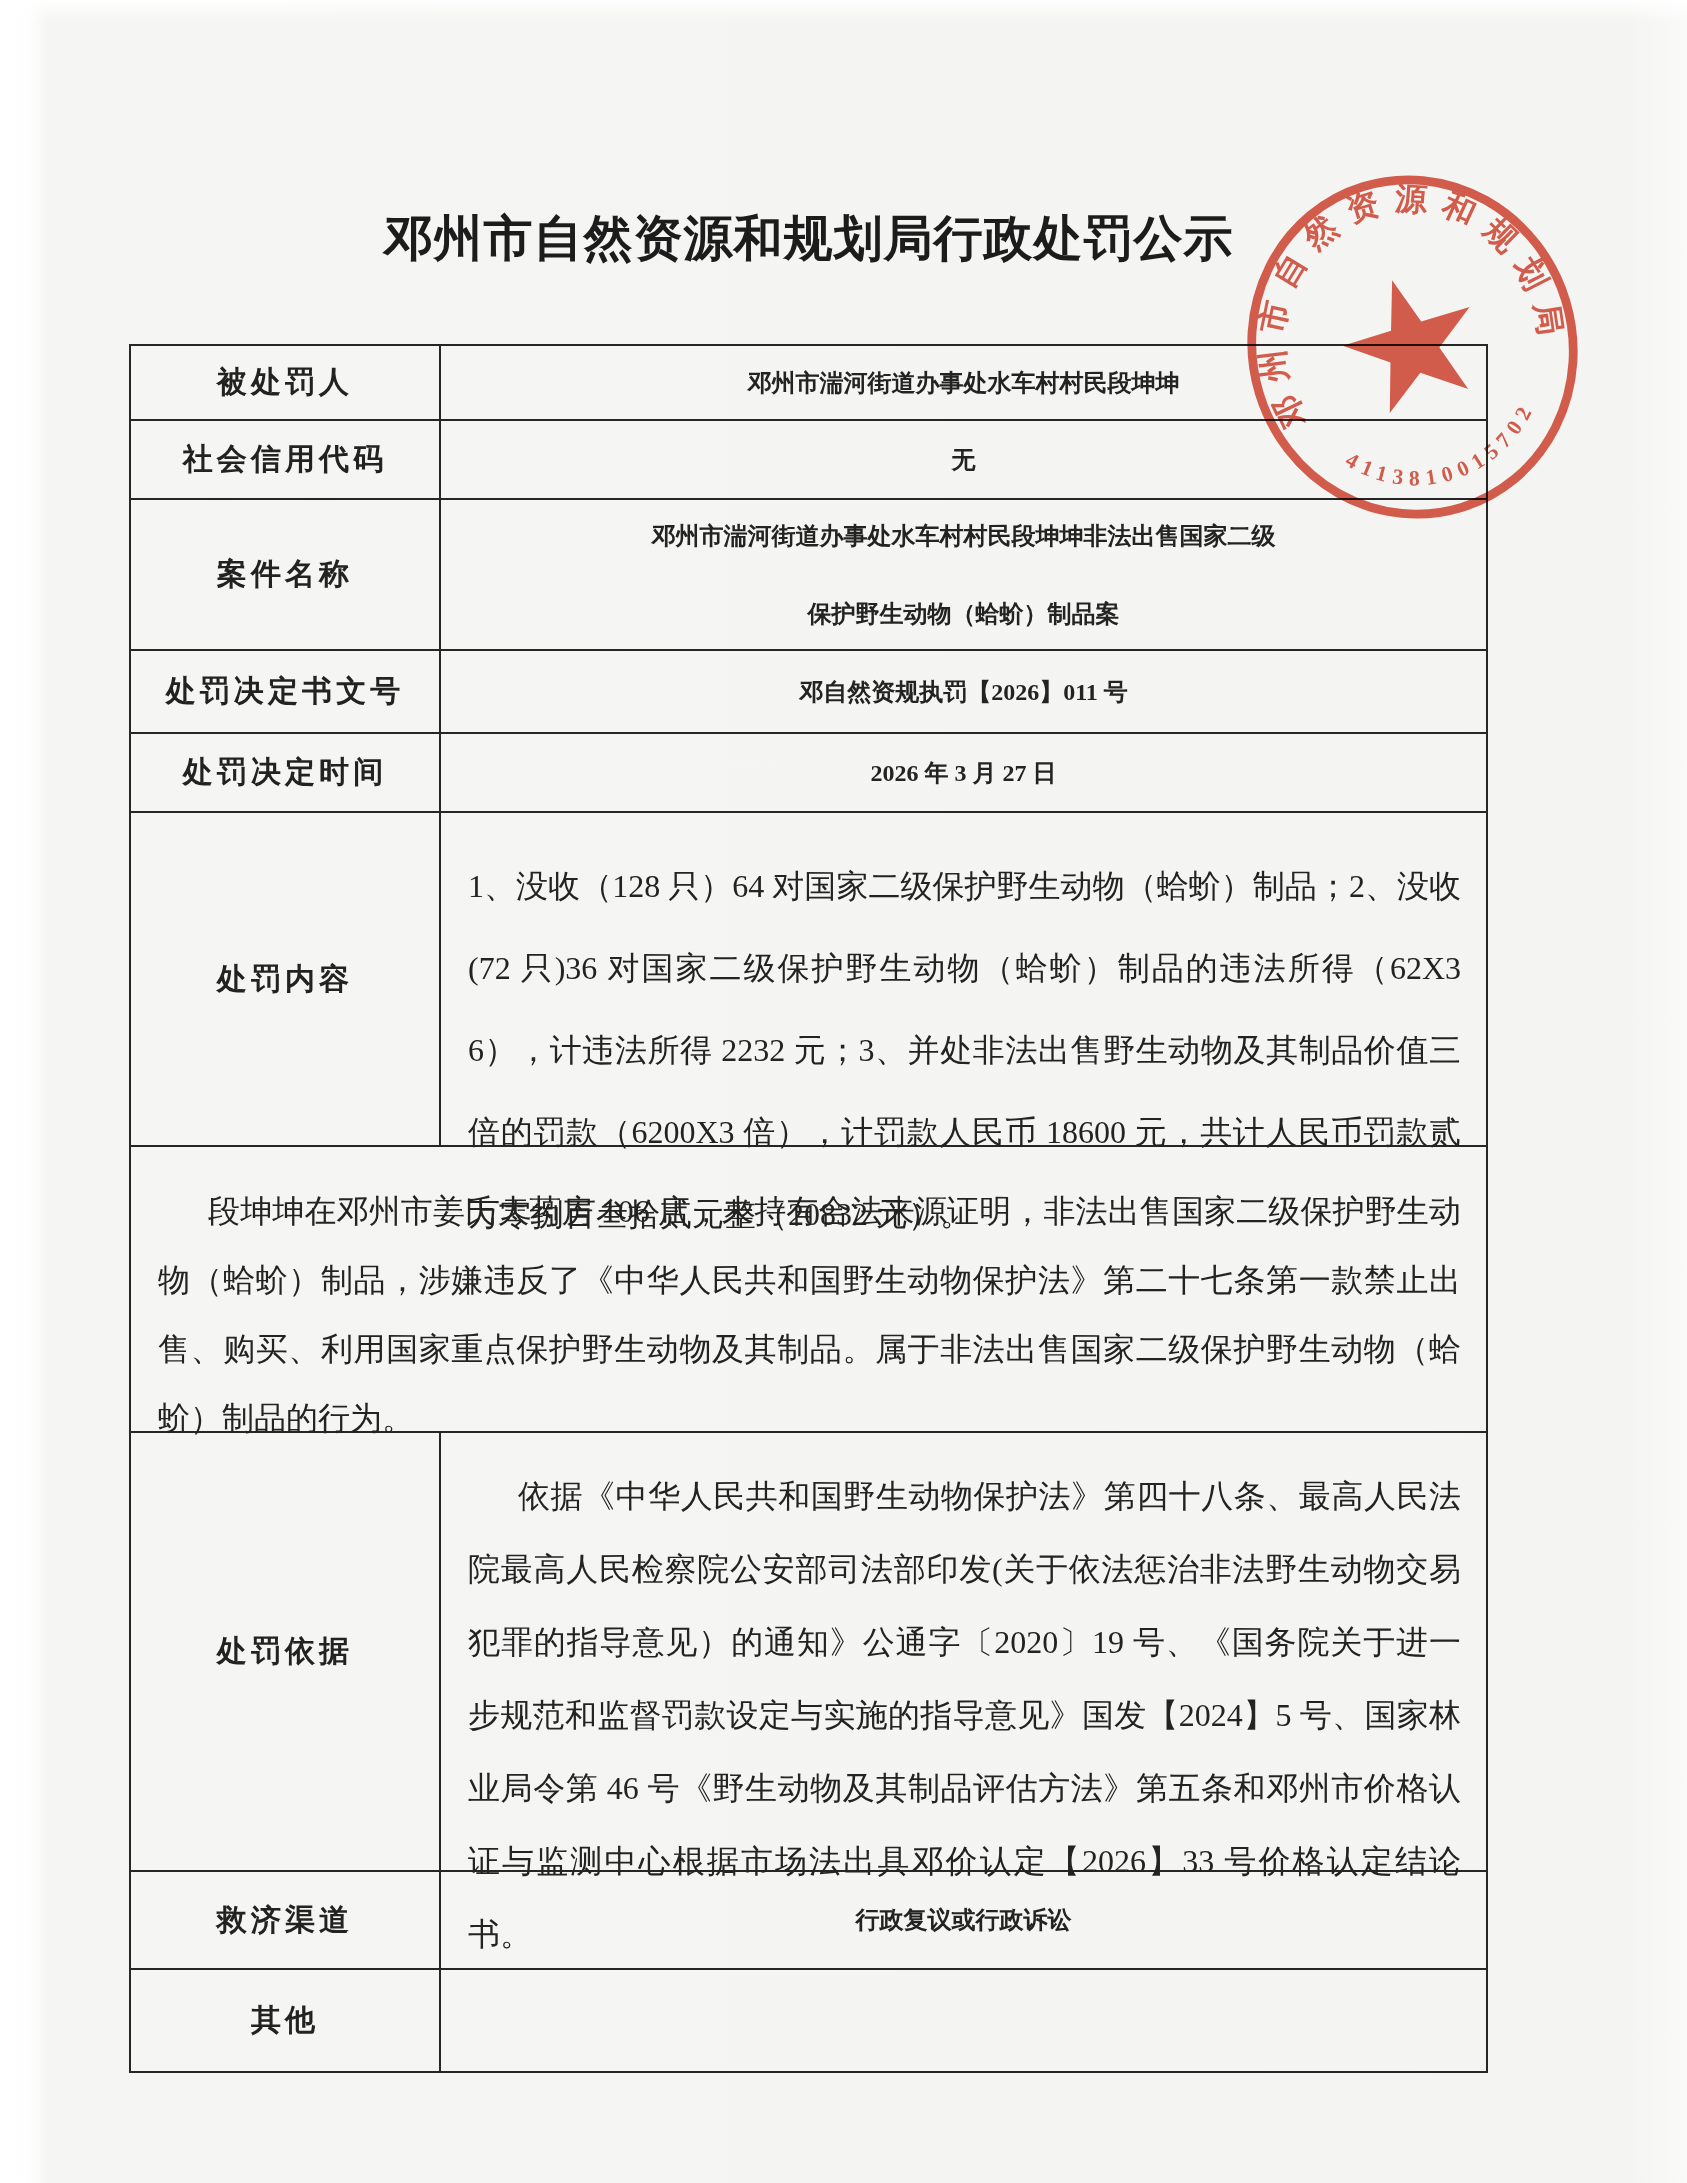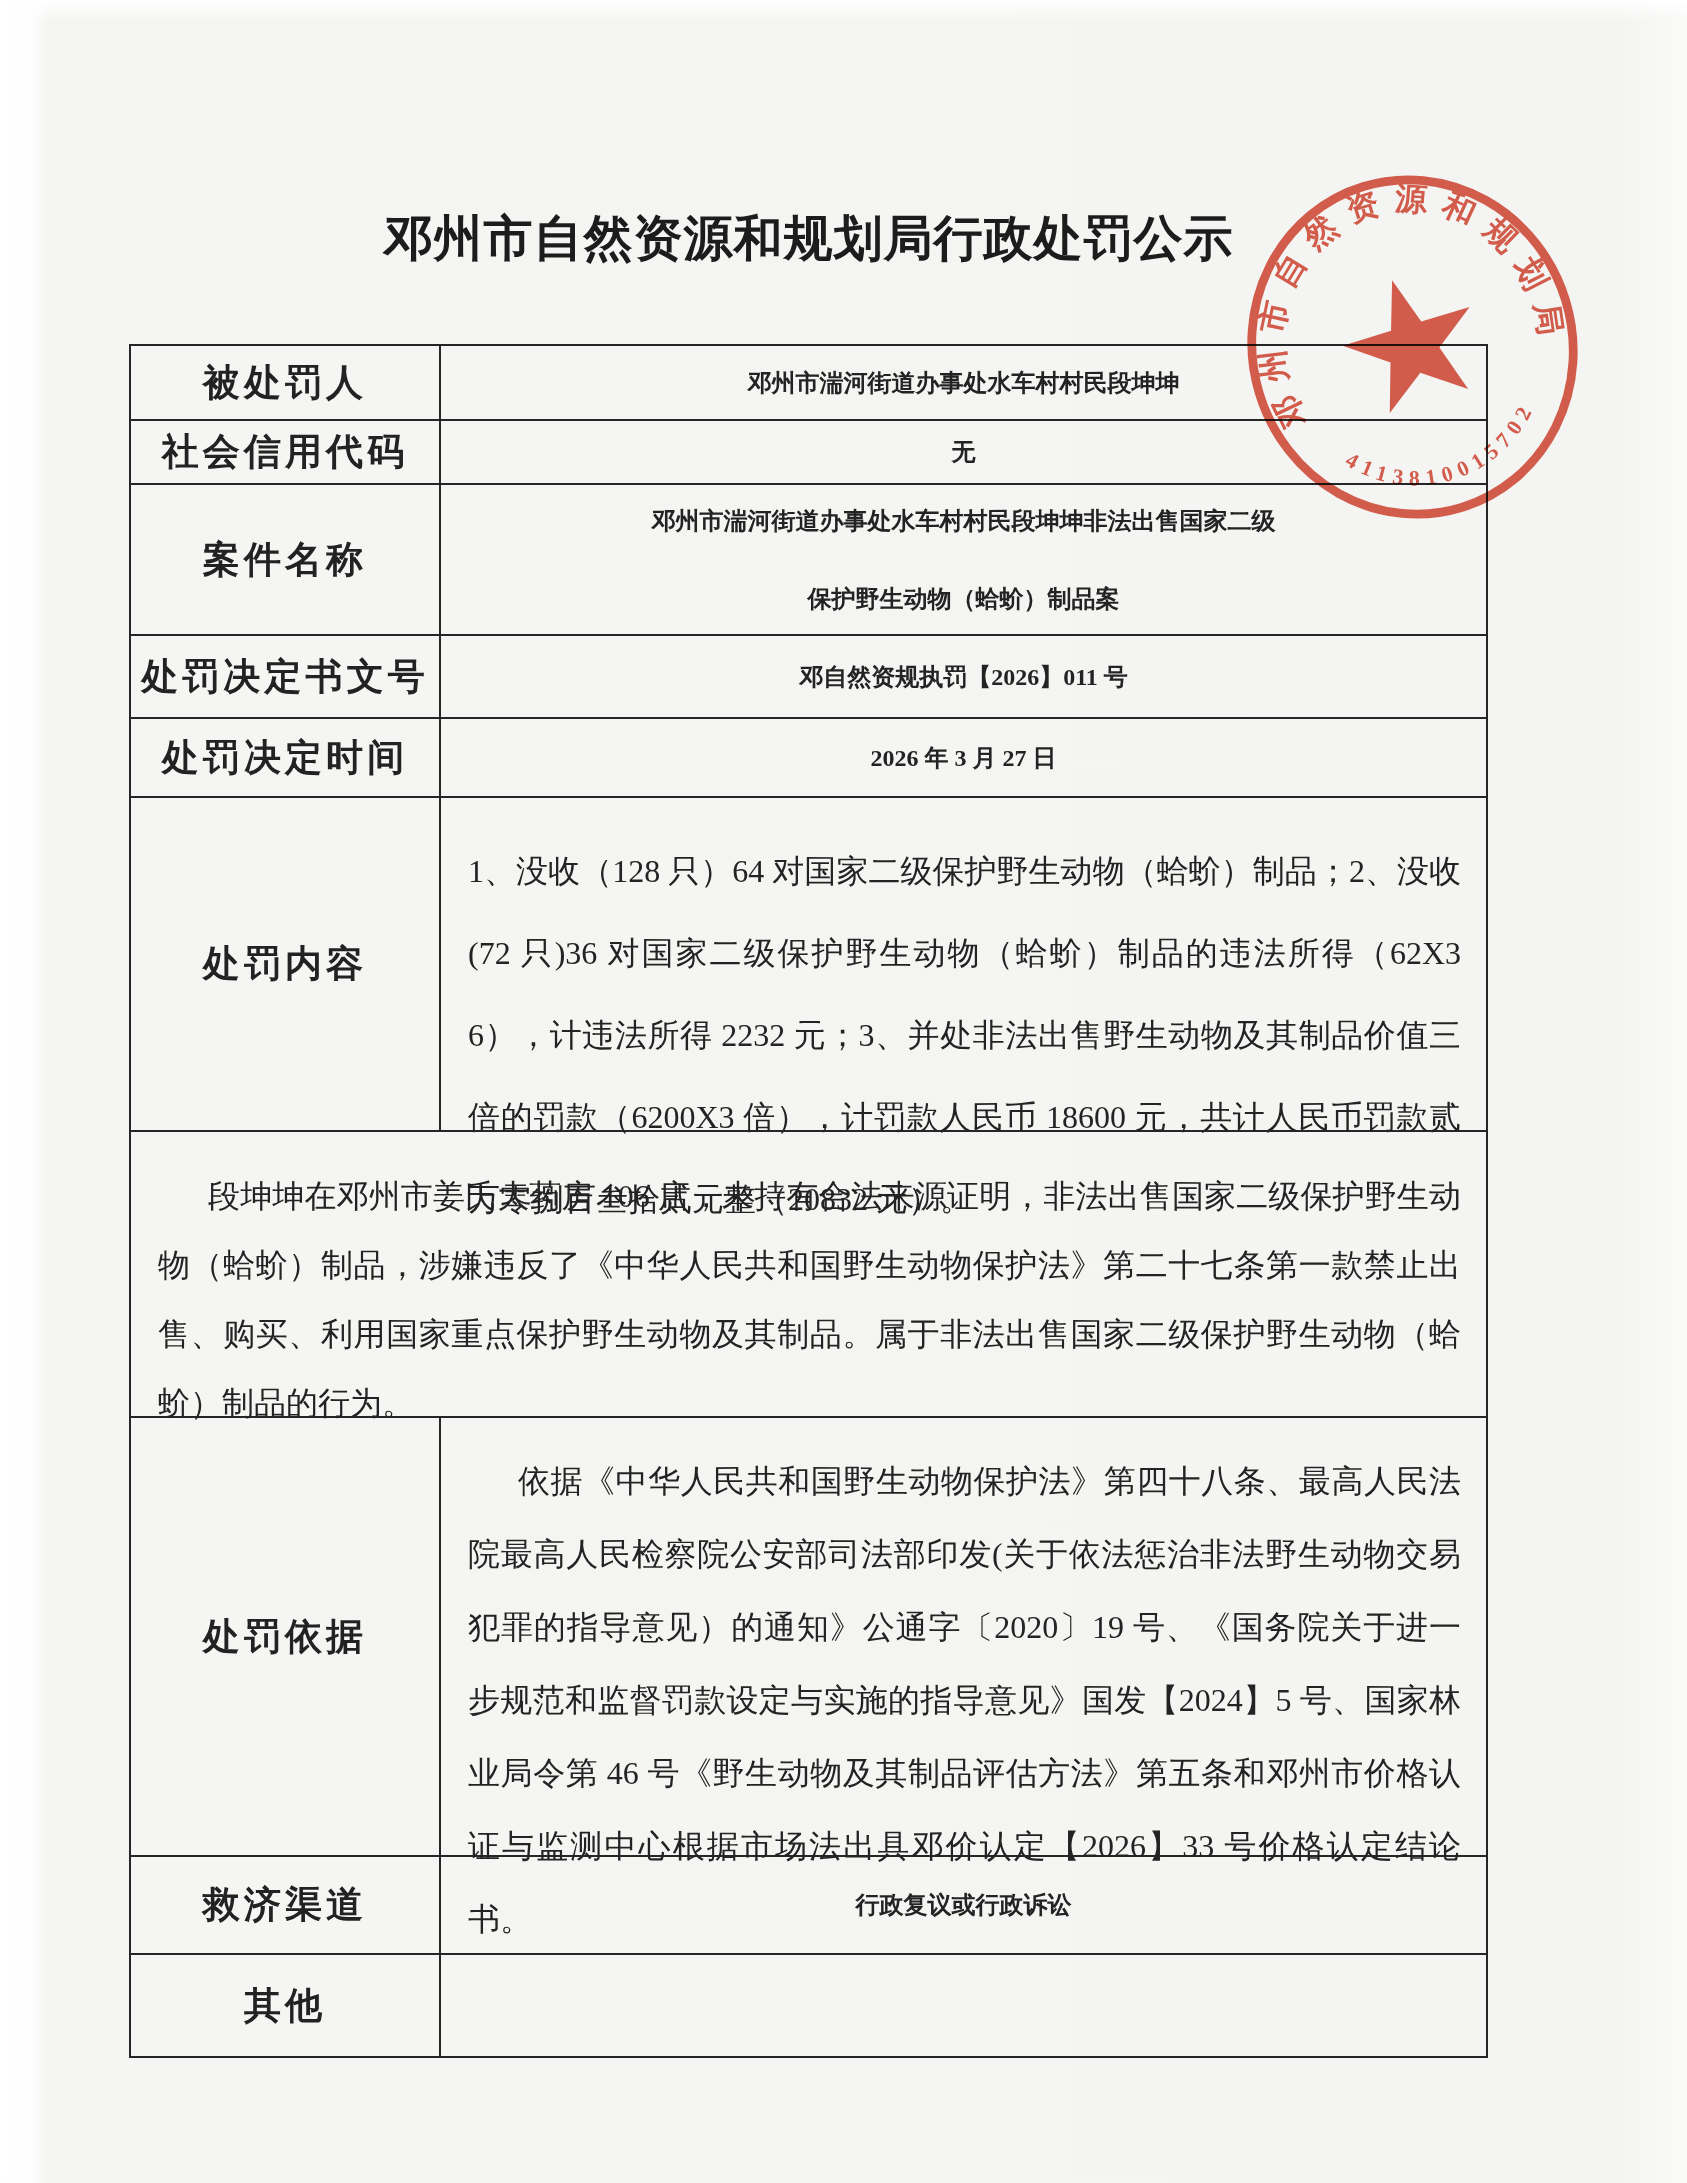--- a/index.html
+++ b/index.html
@@ -35,35 +35,35 @@
   .penalty-table{
     position:absolute;
     left:129px;top:344px;width:1359px;
     border:2.6px solid #262626;
     box-sizing:border-box;
     background:transparent;
   }
   .tr{display:flex;box-sizing:border-box;border-bottom:2.1px solid #262626;}
   .tr:last-child{border-bottom:none;}
   .r1{height:75px;}
-  .r2{height:64px;}
+  .r2{height:79px;}
   .r3{height:151px;}
   .r4{height:83px;}
   .r5{height:79px;}
   .r6{height:334px;}
   .r7{height:286px;}
   .r8{height:439px;}
   .r9{height:98px;}
   .r10{height:101px;}
   .td{box-sizing:border-box;}
   .label{
     flex:0 0 310px;width:310px;
     border-right:2.1px solid #262626;
     display:flex;align-items:center;justify-content:center;
-    font-size:37px;font-weight:700;letter-spacing:4.1px;
+    font-size:30px;font-weight:700;letter-spacing:4.1px;
     color:#222;
     text-align:center;
   }
   .value{flex:1 1 auto;color:#232323;}
   .v-center{
     display:flex;align-items:center;justify-content:center;
     text-align:center;font-size:24px;font-weight:600;
   }
   .pre{white-space:pre-line;line-height:78px;}
   .v-text{

